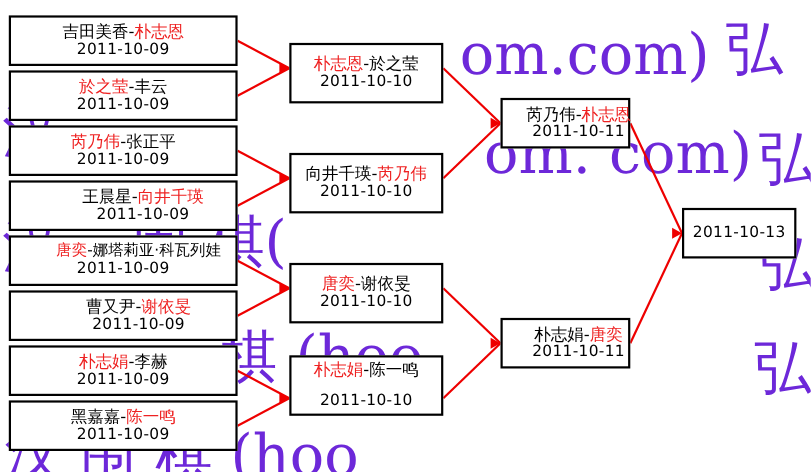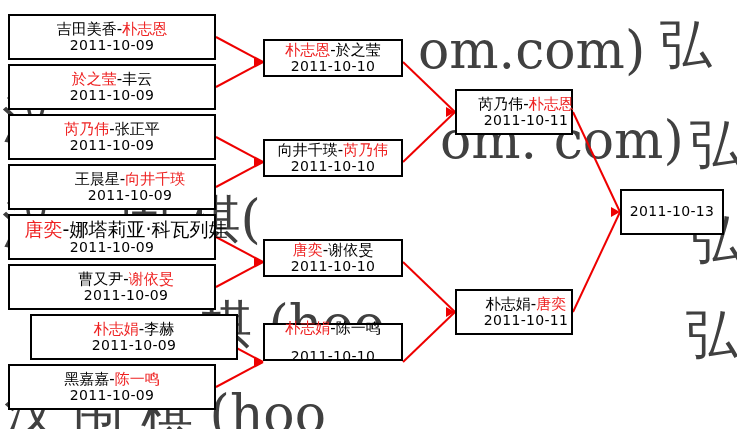--- a/index.html
+++ b/index.html
@@ -8,21 +8,21 @@
     background:#ffffff;
     font-family:"DejaVu Sans","Liberation Sans",sans-serif;
     overflow:hidden;
     position:relative;
   }
   #bracket{
     position:absolute;left:0;top:0;width:737px;height:429px;
   }
   .wm{
     position:absolute;
-    color:#404040;
+    color:#6d28d9;
     font-family:"DejaVu Serif","Liberation Serif",serif;
     font-size:52px;
     white-space:nowrap;
     user-select:none;
     pointer-events:none;
     z-index:0;
   }
   #lines{
     position:absolute;left:0;top:0;width:737px;height:429px;
     z-index:1;pointer-events:none;
@@ -47,24 +47,24 @@
   }
   .players .w{color:#ee2222;}
   .dash{color:#000000;}
   .date{
     font-size:14px;
     color:#000000;
     font-family:"DejaVu Sans","Liberation Sans",sans-serif;
     letter-spacing:0.3px;
   }
   .r1{left:8px;width:208px;height:46px;}
-  .r2{left:263px;width:140px;height:38px;}
+  .r2{left:263px;width:140px;height:55px;}
   .r3{left:455px;width:118px;height:46px;padding-left:24px;}
   .r4{left:620px;width:104px;height:46px;}
-  .shrink .players{font-size:19px;margin-left:28px;}
+  .shrink .players{font-size:14px;margin-left:28px;}
 </style>
 </head>
 <body>
 
 <div id="bracket">
   <div id="watermark-layer">
       <div class="wm" style="left: 418px; top: 20px; font-size: 52px;">om.com)</div>
       <div class="wm" style="left: 660px; top: 10px; font-size: 52px;">弘</div>
       <div class="wm" style="left: 440px; top: 110px; font-size: 52px;">om. com)</div>
       <div class="wm" style="left: 690px; top: 110px; font-size: 52px;">弘</div>
@@ -117,21 +117,21 @@
         <div class="date">2011-10-09</div>
       </div>
       <div class="match r1 shrink" style="top: 214px;">
         <div class="players"><span class="w">唐奕</span><span class="dash">-</span><span>娜塔莉亚·科瓦列娃</span></div>
         <div class="date">2011-10-09</div>
       </div>
       <div class="match r1" style="top: 264px; padding-left: 28px;">
         <div class="players"><span>曹又尹</span><span class="dash">-</span><span class="w">谢依旻</span></div>
         <div class="date">2011-10-09</div>
       </div>
-      <div class="match r1" style="top: 314px; margin-left: 22px;">
+      <div class="match r1" style="top: 314px;">
         <div class="players"><span class="w">朴志娟</span><span class="dash">-</span><span>李赫</span></div>
         <div class="date">2011-10-09</div>
       </div>
       <div class="match r1" style="top: 364px;">
         <div class="players"><span>黑嘉嘉</span><span class="dash">-</span><span class="w">陈一鸣</span></div>
         <div class="date">2011-10-09</div>
       </div>
       <div class="match r2" style="top: 39px;">
         <div class="players"><span class="w">朴志恩</span><span class="dash">-</span><span>於之莹</span></div>
         <div class="date">2011-10-10</div>

